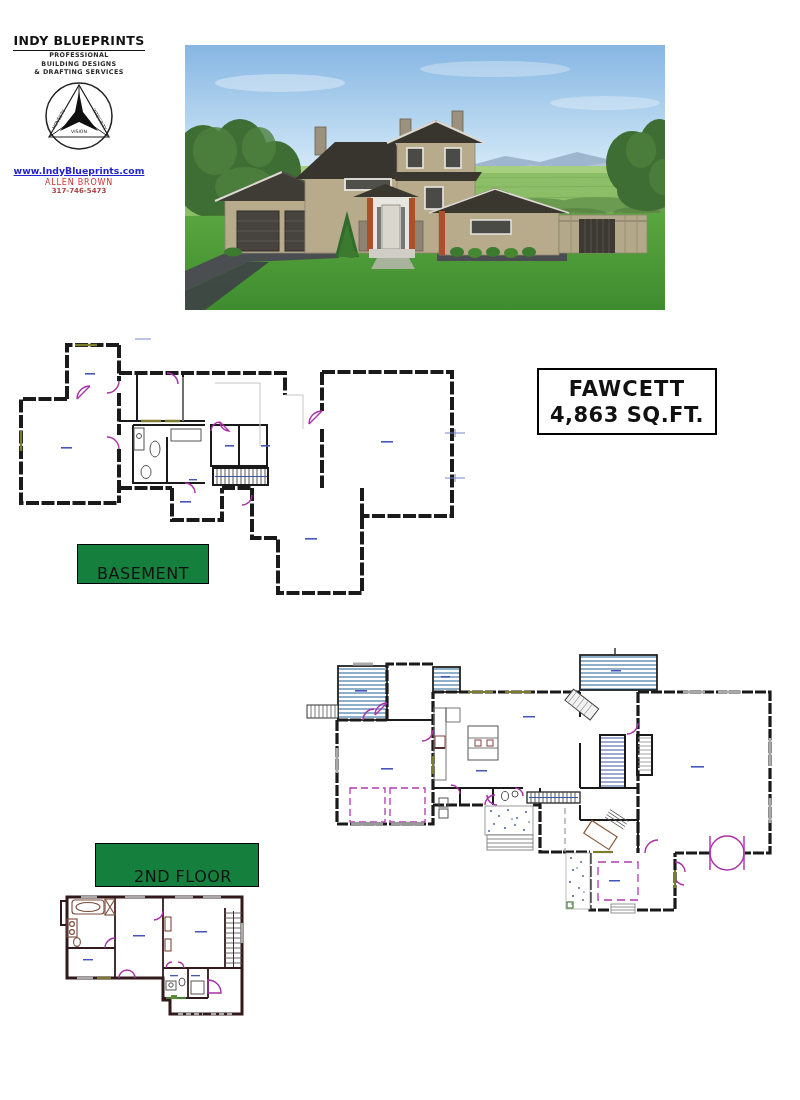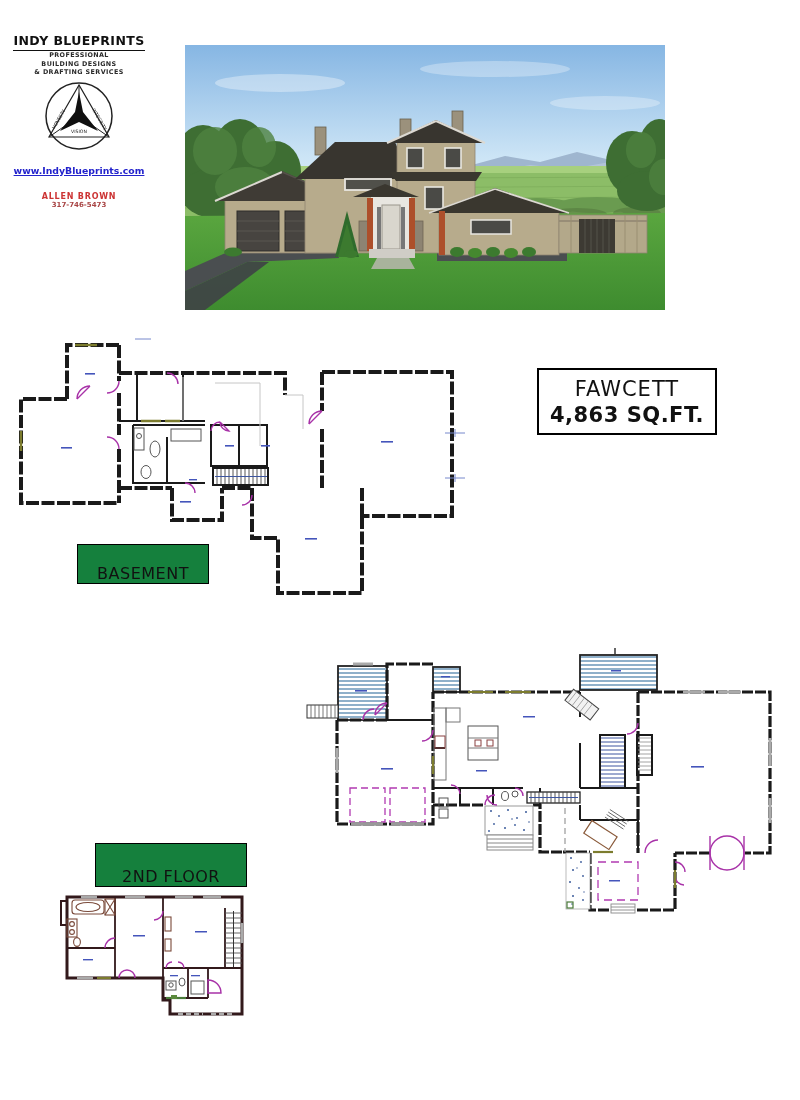--- a/index.html
+++ b/index.html
@@ -5,32 +5,32 @@
   html,body{margin:0;padding:0;background:#e8e8e8;}
   #page{position:relative;width:800px;height:1100px;background:#ffffff;overflow:hidden;
         font-family:"DejaVu Sans","Liberation Sans",sans-serif;color:#111;}
   .abs{position:absolute;}
   
   #logo{left:12px;top:30px;width:134px;text-align:center;}
   .logo-title{font-size:12.5px;font-weight:bold;letter-spacing:.4px;border-bottom:1.5px solid #111;
               display:inline-block;padding-bottom:2px;white-space:nowrap;}
   .logo-tag{font-size:6.4px;font-weight:600;letter-spacing:.4px;color:#2b2b2b;line-height:8.5px;}
   .logo-web{font-size:9.3px;font-weight:bold;color:#2222cc;text-decoration:underline;margin-top:11px;white-space:nowrap;}
-  .logo-agent{font-size:8px;font-weight:bold;color:#cc3333;letter-spacing:.8px;margin-top:16px;}
+  .logo-agent{font-size:8px;font-weight:normal;color:#cc3333;letter-spacing:.8px;margin-top:2px;}
   .logo-phone{font-size:7px;font-weight:600;color:#a84444;}
   
   .lblbox{display:flex;align-items:flex-end;justify-content:center;background:#15803d;
           border:1.5px solid #000;font-size:16px;letter-spacing:.5px;white-space:nowrap;}
   #fawcett{left:537px;top:368px;width:176px;height:63px;border:2px solid #000;
            display:flex;flex-direction:column;align-items:center;justify-content:center;}
-  #fawcett .l1{font-size:21px;font-weight:normal;letter-spacing:1px;line-height:26px;}
+  #fawcett .l1{font-size:21px;font-weight:bold;letter-spacing:1px;line-height:26px;}
   #fawcett .l2{font-size:21px;font-weight:bold;letter-spacing:.5px;line-height:26px;}
   #basement-label{left:77px;top:544px;width:130px;height:38px;}
   #first-label{left:397px;top:864px;width:143px;height:40px;}
-  #second-label{left:95px;top:843px;width:150px;height:42px;}
+  #second-label{left:95px;top:843px;width:150px;height:42px;padding-left:12px;}
   svg{display:block;}
   
   .w{stroke:#1a1a1a;fill:none;}
   .m{stroke:#a832a8;fill:none;stroke-width:1.4;}
 </style>
 </head>
 <body>
 
 <div id="page">
 

